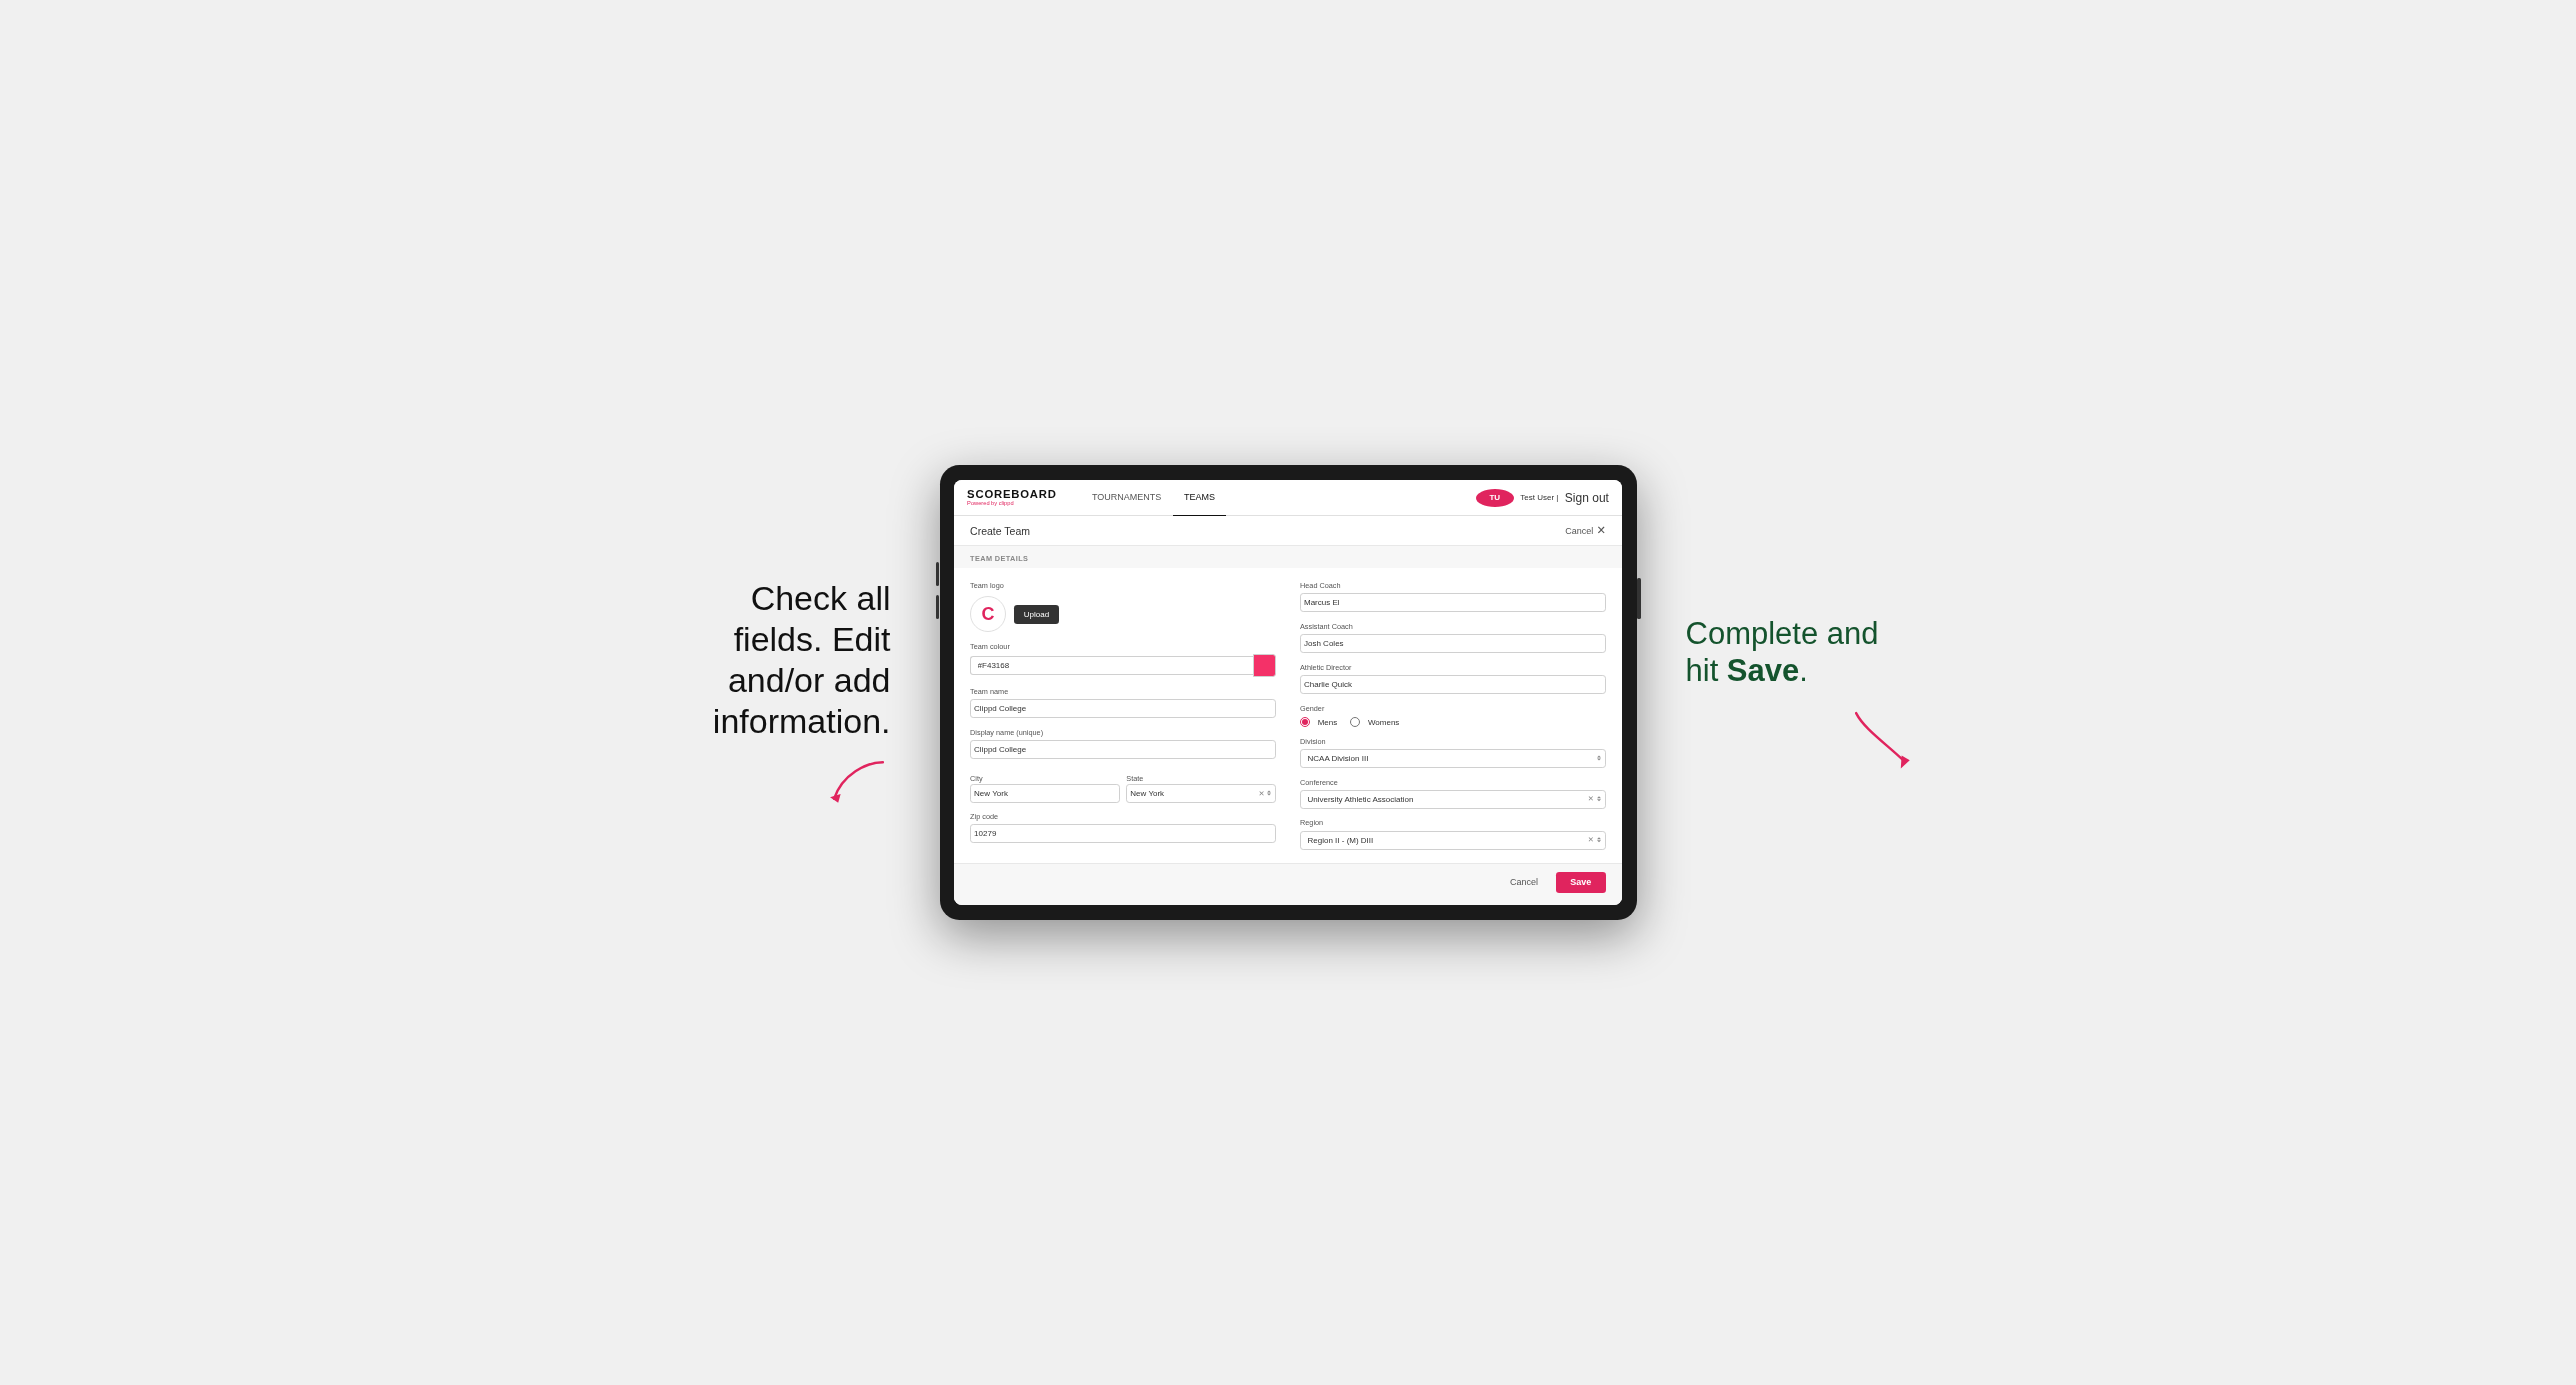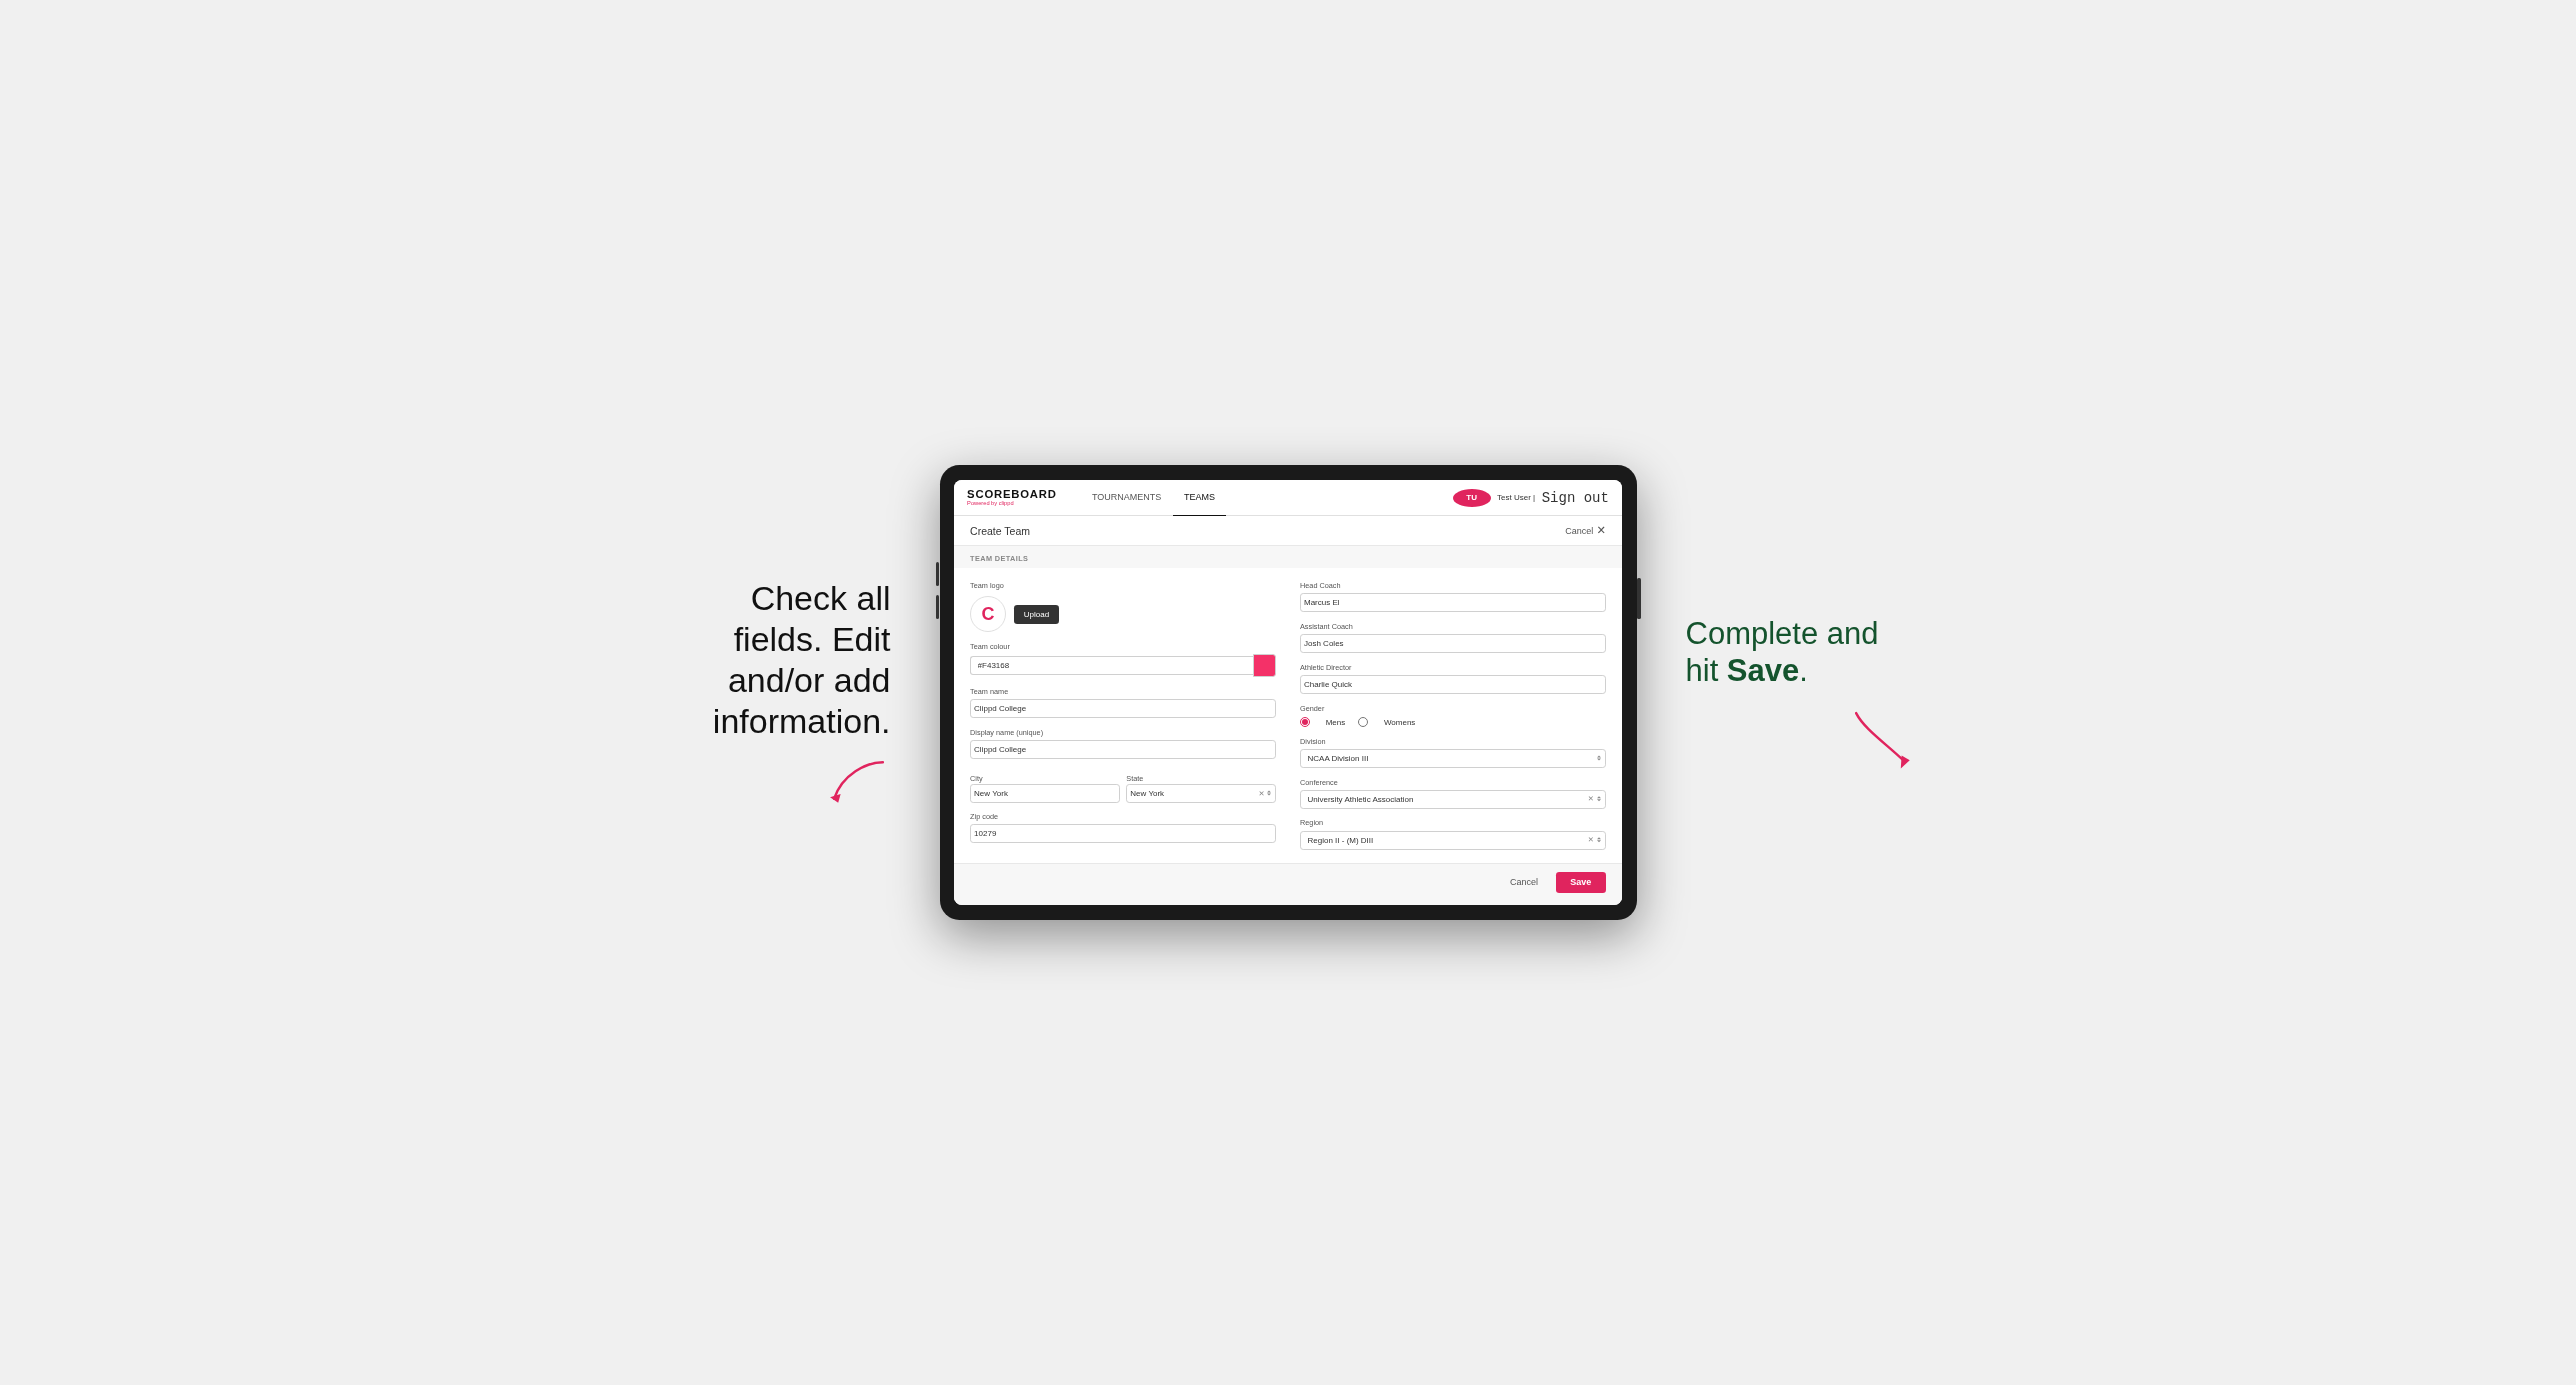--- a/index.html
+++ b/index.html
@@ -135,24 +135,23 @@
       font-size: 8px;
       font-weight: 600;
     }
 
     .user-name {
       font-size: 8px;
       color: #333;
     }
 
     .sign-out {
-      font-size: 14px;
-      color: #333;
-      cursor: pointer;
-      font-family: Liberation Mono, monospace;
+      font-size: 12px;
+      color: #333;
+      cursor: pointer;
     }
 
     
     .main-content {
       background: #f7f7f7;
       min-height: 389px;
     }
 
     
     .create-team-header {
@@ -315,21 +314,21 @@
     .gender-row {
       display: flex;
       gap: 13px;
       align-items: center;
       margin-top: 1.6px;
     }
 
     .radio-label {
       display: flex;
       align-items: center;
-      gap: 16px;
+      gap: 8px;
       font-size: 8px;
       color: #333;
       cursor: pointer;
     }
 
     .radio-input {
       accent-color: #e0245e;
       width: 9.7px;
       height: 9.7px;
     }

